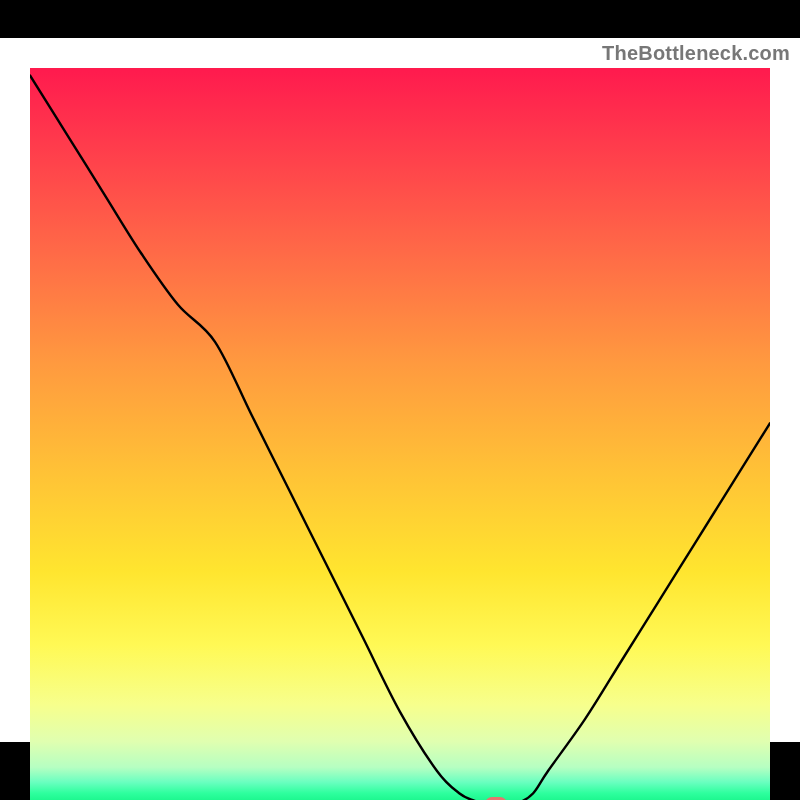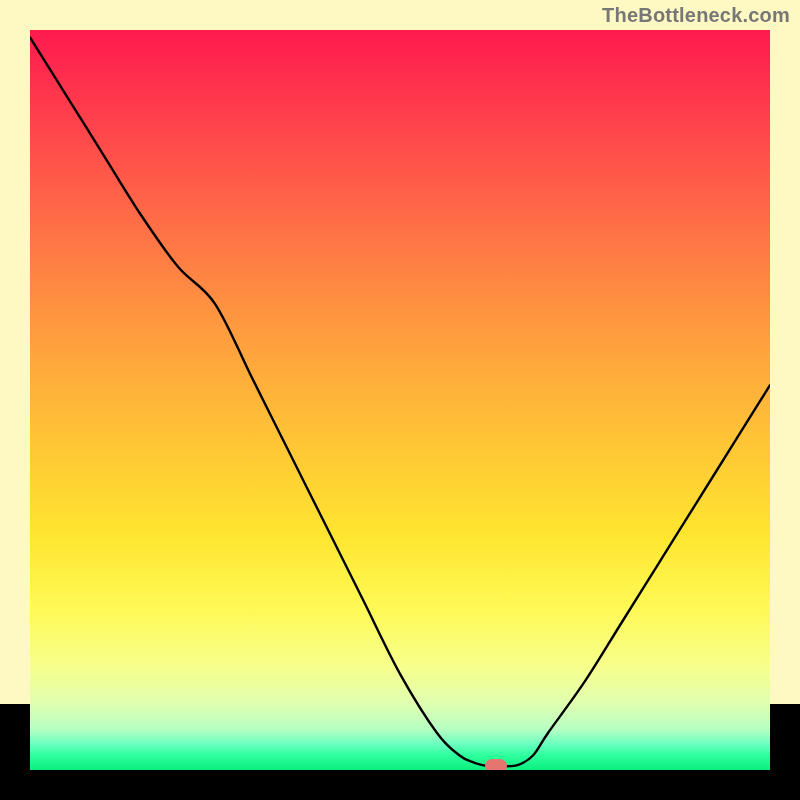--- a/index.html
+++ b/index.html
@@ -8,21 +8,22 @@
     width: 800px;
     height: 800px;
     background: #000;
     overflow: hidden;
     font-family: Arial, Helvetica, sans-serif;
   }
   .container {
     position: relative;
     width: 800px;
     height: 704px;
-    background: #fef9c3;
+    background: #ffffff;
+    margin-top: 38px;
   }
   .watermark {
     position: absolute;
     top: 4px;
     right: 10px;
     color: #777;
     font-size: 20px;
     font-weight: 600;
     letter-spacing: 0.2px;
     z-index: 30;

